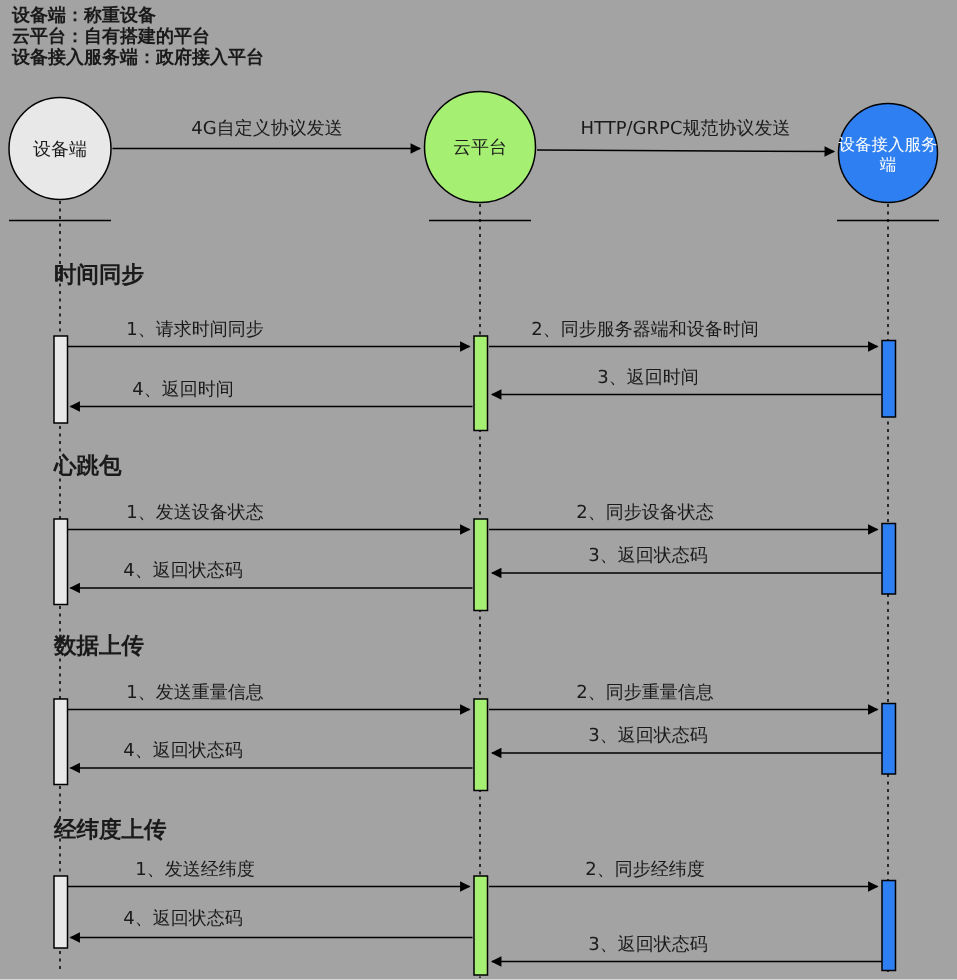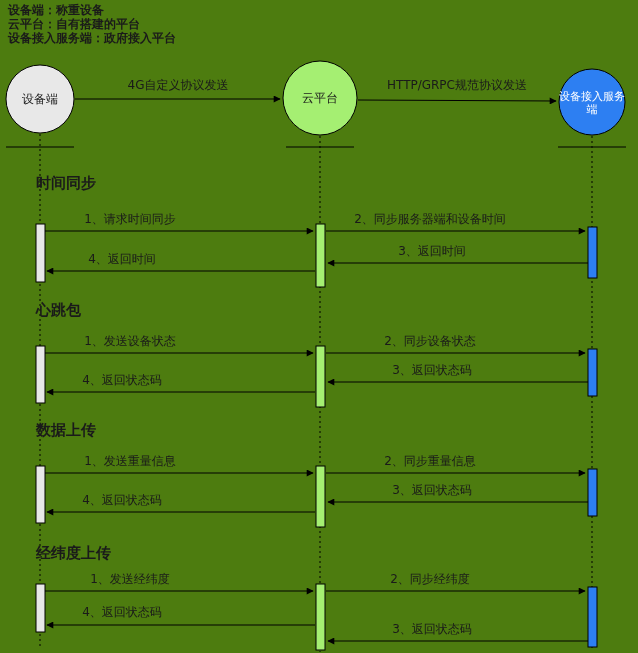--- a/index.html
+++ b/index.html
@@ -1,20 +1,20 @@
 <!DOCTYPE html>
 <html><head>
 <meta charset="utf-8">
 <style>
   html, body { margin: 0; padding: 0; background: #ffffff; }
   .canvas {
     position: relative;
     width: 638px;
     height: 653px;
-    background: #4d7c0f;
+    background: #a3a3a3;
     font-family: "DejaVu Sans", sans-serif;
     overflow: hidden;
   }
   svg text {
     font-family: "DejaVu Sans", "Liberation Sans", sans-serif;
     fill: #1a1a1a;
   }
   text.legend   { font-size: 12px; font-weight: bold; }
   text.actor    { font-size: 12px; }
   text.actor-sm { font-size: 11px; fill: #ffffff; }

